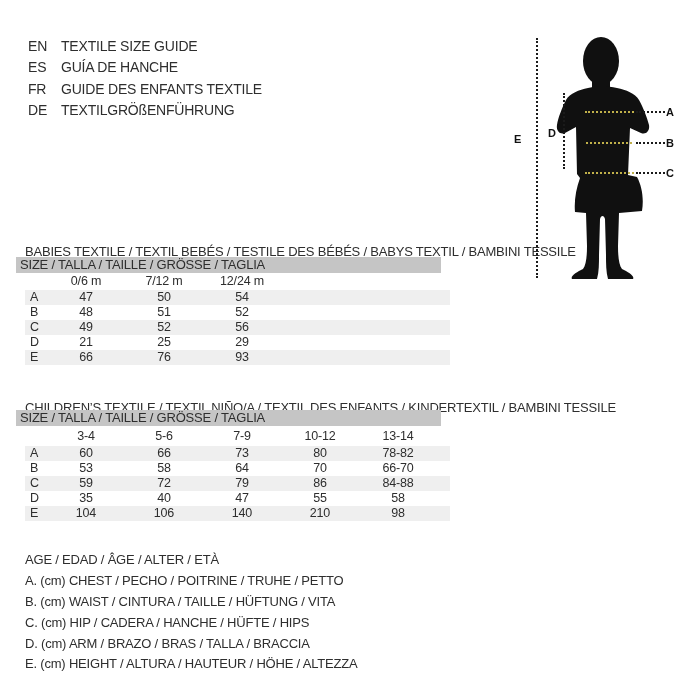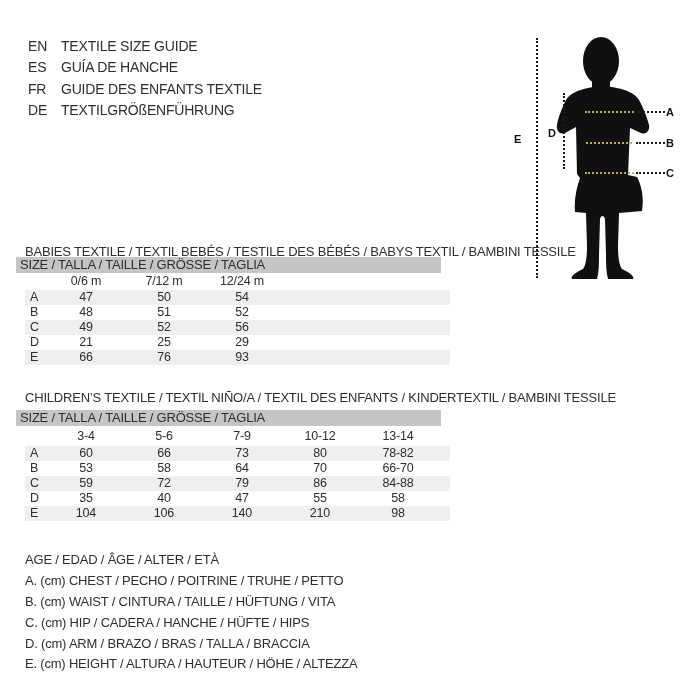--- a/index.html
+++ b/index.html
@@ -52,21 +52,21 @@
   .cell{overflow:hidden;}
   .rlabel{text-align:left;padding-left:5px;}
   
   .babies .tbl-title{top:216px;margin-top:28px;}
   .babies .size-bar{top:257px;width:425px;}
   .babies .t-cols{top:273px;width:425px;height:23px;line-height:17px;
     grid-template-columns:22px 78px 78px 78px 1fr;}
   .babies .t-body{top:290px;width:425px;}
   .babies .trow{grid-template-columns:22px 78px 78px 78px 1fr;}
   
-  .children .tbl-title{top:390px;}
+  .children .tbl-title{top:400px;}
   .children .size-bar{top:410px;width:425px;}
   .children .t-cols{top:427px;width:425px;height:19px;line-height:19px;
     grid-template-columns:22px 78px 78px 78px 78px 78px 1fr;}
   .children .t-body{top:446px;width:425px;}
   .children .trow{grid-template-columns:22px 78px 78px 78px 78px 78px 1fr;}
   
   .legend{position:absolute;left:25px;top:550px;font-size:13px;}
   .legend-row{height:20.9px;line-height:20.9px;white-space:nowrap;}
 </style>
 </head>

